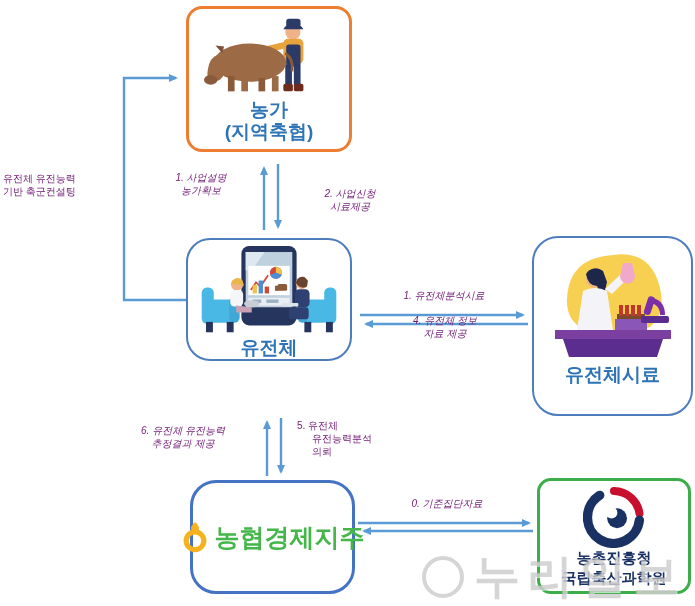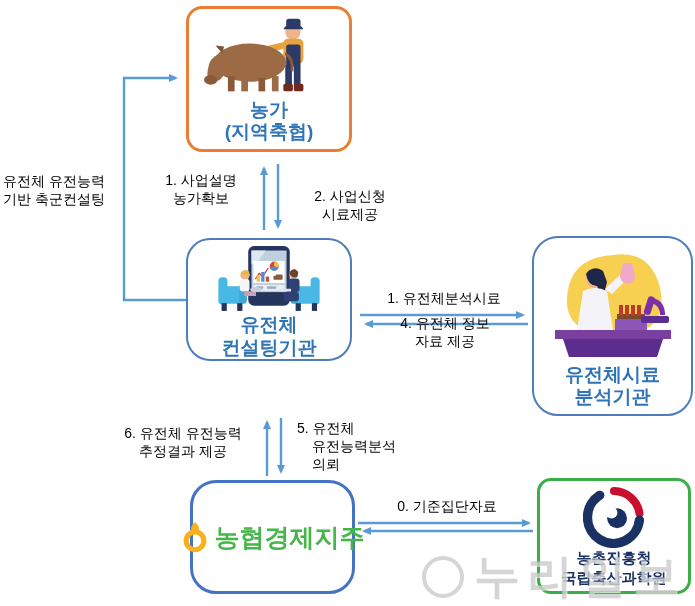--- a/index.html
+++ b/index.html
@@ -1,22 +1,22 @@
 <!DOCTYPE html>
 <html><head>
 <meta charset="utf-8">
 <style>
   html,body{margin:0;padding:0;background:#ffffff;}
   #canvas{position:relative;width:695px;height:606px;background:#ffffff;overflow:hidden;
           font-family:"Liberation Sans","DejaVu Sans",sans-serif;}
   .abs{position:absolute;}
   .node{position:absolute;background:#ffffff;box-sizing:border-box;display:flex;flex-direction:column;align-items:center;}
   .node-label{color:#2E74B6;font-weight:bold;font-size:19px;line-height:1.18;text-align:center;white-space:nowrap;}
-  .note{font-size:14px;line-height:1.3;color:#000000;}
-  .note.center{text-align:center;}
+  .note{font-size:10px;line-height:1.3;color:#701a75;}
+  .note.center{text-align:center;font-style:italic;}
   .farm-box{left:186px;top:6px;width:166px;height:146px;border:3px solid #ED7D31;border-radius:16px;padding-top:4px;}
   .consult-box{left:186px;top:238px;width:166px;height:123px;border:2px solid #4E7DBE;border-radius:24px;padding-top:6px;}
   .lab-box{left:532px;top:236px;width:161px;height:180px;border:2px solid #4E7DBE;border-radius:26px;padding-top:12px;}
   .nh-box{left:190px;top:480px;width:165px;height:114px;border:3px solid #4472C4;border-radius:26px;justify-content:center;}
   .gov-box{left:537px;top:478px;width:154px;height:116px;border:3px solid #3BAE49;border-radius:14px;padding-top:5px;}
   .nh-row{display:flex;align-items:center;gap:6px;}
   .nh-text{color:#45B649;font-weight:bold;font-size:25px;letter-spacing:0px;white-space:nowrap;}
   .gov-text{color:#1A3263;font-weight:bold;font-size:15px;line-height:1.35;text-align:center;white-space:nowrap;}
   .watermark{position:absolute;left:422px;top:546px;display:flex;align-items:center;gap:10px;z-index:40;pointer-events:none;}
   .wm-circle{width:34px;height:34px;border:4px solid rgba(178,178,178,0.55);border-radius:50%;
@@ -111,21 +111,20 @@
       <rect x="113" y="58" width="12" height="31" rx="6" fill="#3FA8D6"></rect>
       <rect x="121" y="88" width="8" height="12" fill="#25355E"></rect>
       <rect x="146" y="88" width="8" height="12" fill="#25355E"></rect>
       <circle cx="118" cy="43" r="7" fill="#F0B389"></circle>
       <path d="M111,43 a8,8 0 0 1 10,-7 l4,4 -1,7 q-7,4 -13,-4 z" fill="#6B4430"></path>
       <rect x="110" y="50" width="17" height="21" rx="5" fill="#2E4172"></rect>
       <rect x="95" y="66" width="19" height="4" rx="1" fill="#DDE3EA"></rect>
       <rect x="103" y="71" width="23" height="14" rx="4" fill="#2E4172"></rect>
     </svg>
     <div class="node-label">유전체</div>
-    <div class="node-label">컨설팅기관</div>
   </div>
 
   <div class="node lab-box">
     <svg width="140" height="114" viewBox="0 0 140 110">
       <path d="M70,3 q34,-5 45,26 q10,30 -8,46 q-40,16 -67,2 q-22,-12 -14,-44 q8,-28 44,-30 z" fill="#F7D052"></path>
       <rect x="12" y="78" width="116" height="9" fill="#7B3FA0"></rect>
       <path d="M20,87 h100 l-6,18 h-88 z" fill="#5B2D8E"></path>
       <circle cx="52" cy="27" r="9" fill="#F0B389"></circle>
       <path d="M43,22 a11,11 0 0 1 17,-3 l4,11 -4,17 -6,-13 q-9,0 -11,-12 z" fill="#1E2749"></path>
       <path d="M40,39 q12,-6 24,0 l6,39 h-36 z" fill="#F4F4F8"></path>
@@ -135,21 +134,20 @@
       <rect x="76" y="53" width="4" height="11" fill="#C0392B"></rect>
       <rect x="82" y="53" width="4" height="11" fill="#C0392B"></rect>
       <rect x="88" y="53" width="4" height="11" fill="#C0392B"></rect>
       <rect x="94" y="53" width="4" height="11" fill="#C0392B"></rect>
       <rect x="72" y="67" width="32" height="11" fill="#8A57B8"></rect>
       <path d="M110,46 q12,3 12,17 l-5,0 q0,-10 -9,-12 z" fill="#7B2FA8"></path>
       <rect x="103" y="44" width="7" height="19" rx="3" fill="#7B2FA8" transform="rotate(18 106 53)"></rect>
       <rect x="98" y="64" width="28" height="7" rx="2" fill="#5B2D8E"></rect>
     </svg>
     <div class="node-label">유전체시료</div>
-    <div class="node-label">분석기관</div>
   </div>
 
   <div class="node nh-box">
     <div class="nh-row">
       <svg width="28" height="32" viewBox="0 0 30 34">
         <path d="M15,1 q6,5 3.5,9.5 l-3.5,2.5 -3.5,-2.5 q-2.5,-4.5 3.5,-9.5 z" fill="#F5B11E"></path>
         <circle cx="15" cy="21" r="9.5" fill="none" stroke="#F5B11E" stroke-width="5.5"></circle>
       </svg>
       <span class="nh-text">농협경제지주</span>
     </div>

